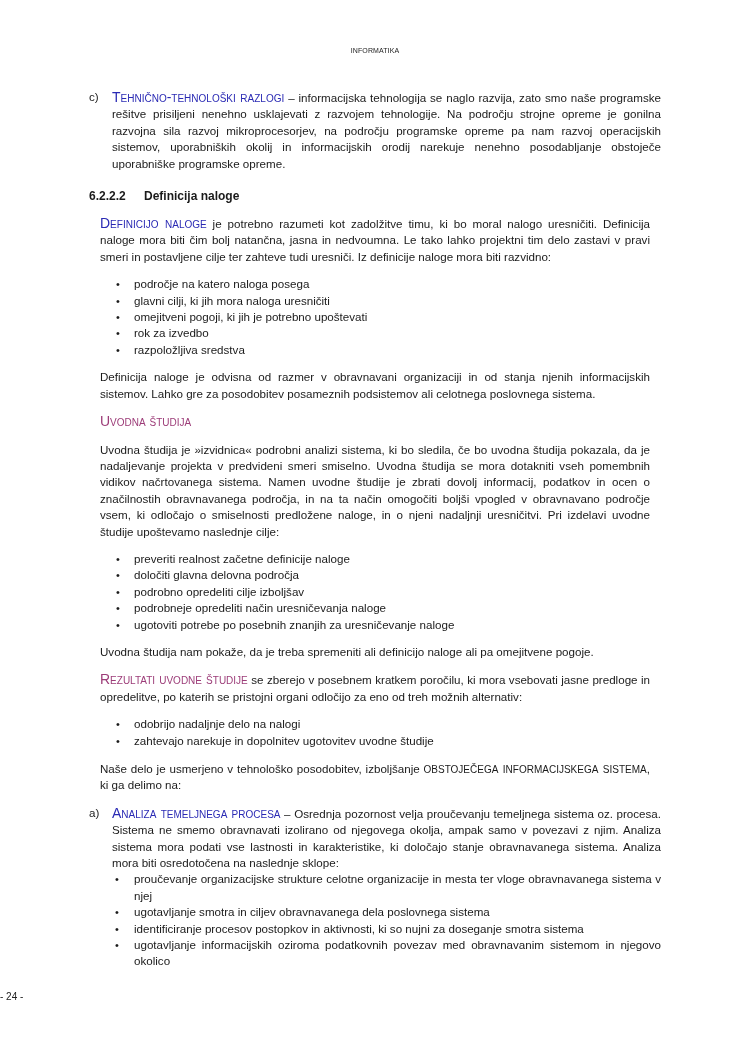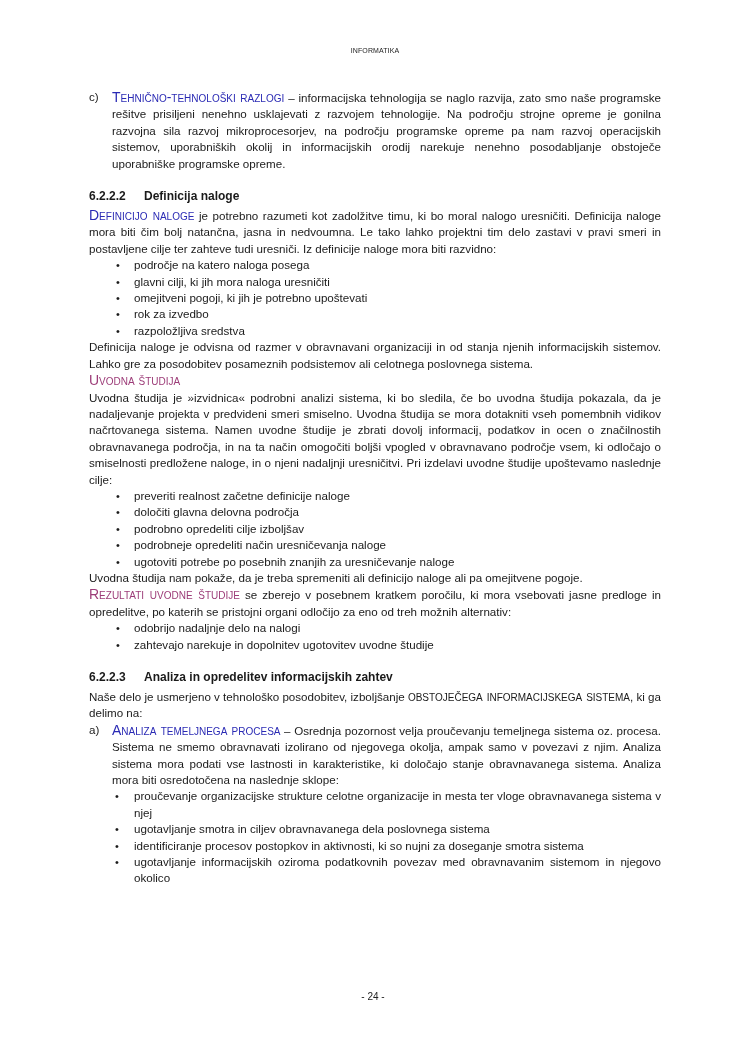--- a/index.html
+++ b/index.html
@@ -7,28 +7,28 @@
     width: 750px; height: 1061px; position: relative; overflow: hidden;
     font-family: "Liberation Sans", sans-serif;
     color: #1a1a1a;
   }
   .page-header {
     position: absolute; top: 47px; left: 0; width: 750px;
     text-align: center; font-size: 7px; letter-spacing: 0.1px; color: #222;
   }
   .page-footer {
     position: absolute; top: 991px; left: 0; width: 746px;
-    text-align: center; font-size: 10px; color: #222;
+    text-align: left; font-size: 10px; color: #222;
   }
   .content {
     position: absolute; top: 89px; left: 89px; width: 572px;
     font-size: 11.6px; line-height: 16.4px;
     font-stretch: condensed;
   }
-  .content p { margin: 0; text-align: justify; }
+  .content p { margin: 11px; text-align: justify; }
   .sc { font-variant: small-caps; font-size: 14px; }
   .blue { color: #2a2ab4; }
   .purple { color: #9c3c78; }
   .item-c, .item-a { display: flex; }
   .item-c .marker, .item-a .marker { width: 23px; flex: none; }
   .item-c .body, .item-a .body { flex: 1; text-align: justify; }
   h3 {
     margin: 16px 0 3px 0; font-size: 12px; font-weight: bold; line-height: 16px;
   }
   h3 .num { display: inline-block; width: 55px; }
@@ -82,21 +82,20 @@
 
   <p>Uvodna študija nam pokaže, da je treba spremeniti ali definicijo naloge ali pa omejitvene pogoje.</p>
 
   <p><span class="sc purple">Rezultati uvodne študije</span><span> se zberejo v posebnem kratkem poročilu, ki mora vsebovati jasne predloge in opredelitve, po katerih se pristojni organi odločijo za eno od treh možnih alternativ:</span></p>
 
   <ul>
     <li>odobrijo nadaljnje delo na nalogi</li>
     <li>zahtevajo narekuje in dopolnitev ugotovitev uvodne študije</li>
   </ul>
 
-  <h3><span class="num">6.2.2.3</span><span>Analiza in opredelitev informacijskih zahtev</span></h3>
 
   <p><span>Naše delo je usmerjeno v tehnološko posodobitev, izboljšanje </span><span class="sc">obstoječega informacijskega sistema</span><span>, ki ga delimo na:</span></p>
 
   <div class="item-a">
     <span class="marker">a)</span>
     <div class="body">
       <div><span class="sc blue">Analiza temeljnega procesa</span><span> – Osrednja pozornost velja proučevanju temeljnega sistema oz. procesa. Sistema ne smemo obravnavati izolirano od njegovega okolja, ampak samo v povezavi z njim. Analiza sistema mora podati vse lastnosti in karakteristike, ki določajo stanje obravnavanega sistema. Analiza mora biti osredotočena na naslednje sklope:</span></div>
       <ul>
         <li>proučevanje organizacijske strukture celotne organizacije in mesta ter vloge obravnavanega  sistema v njej</li>
         <li>ugotavljanje smotra in ciljev obravnavanega dela poslovnega sistema</li>

